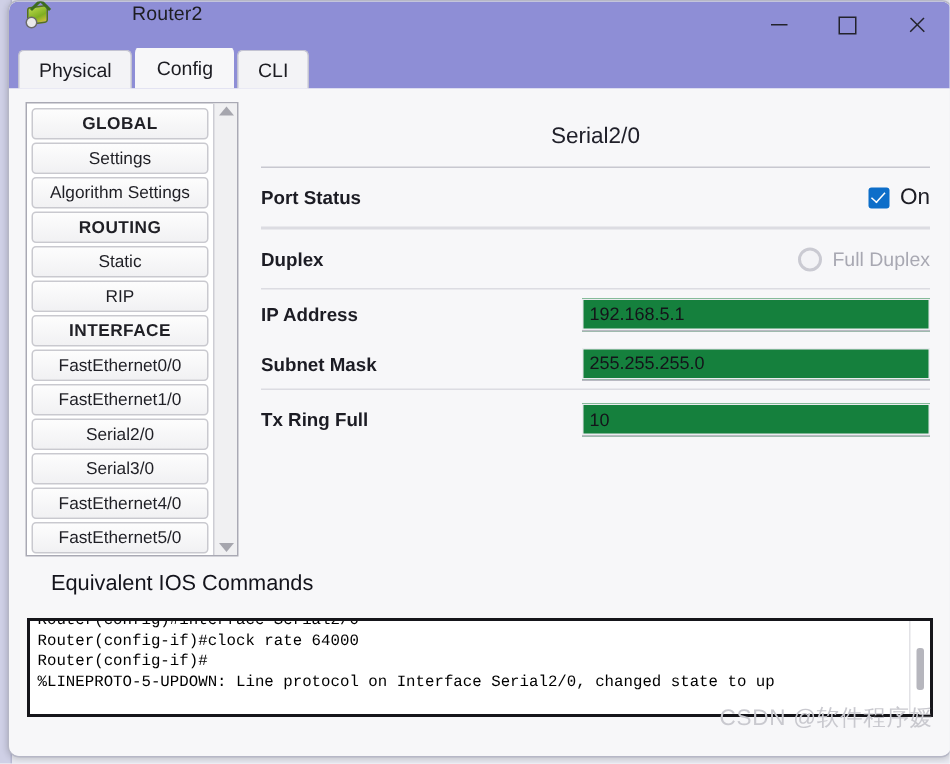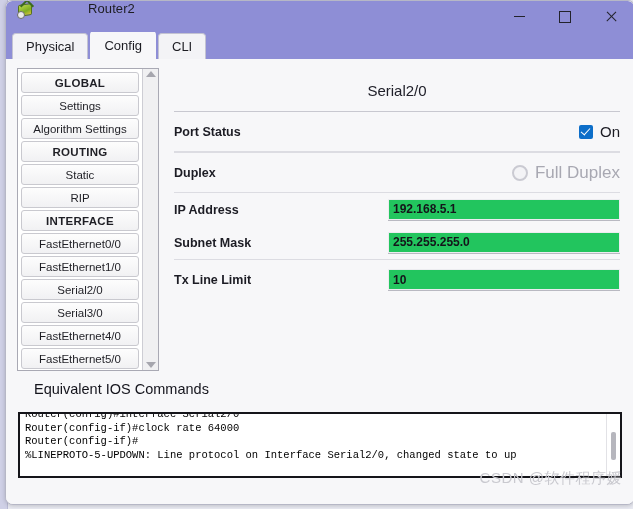--- a/index.html
+++ b/index.html
@@ -255,35 +255,34 @@
   }
 
   
   .radio {
     width: 12px; height: 12px;
     border: 2px solid #cacad2;
     border-radius: 50%;
     background: #f3f3f6;
     margin-right: 7px;
   }
-  .radio-label { font-size: 17px; color: #a8a8b2; }
+  .radio-label { font-size: 13px; color: #a8a8b2; }
 
   
   .field {
     width: 222px; height: 21px;
-    background: #22c55e;
+    background: #15803d;
     border: none;
     border-bottom: 1px solid #b9b9c2;
     box-shadow: inset 0 0 0 1px #ececf0;
     font-family: "Liberation Sans", sans-serif;
     font-size: 12px;
     color: #14141a;
     padding: 0 5px;
     outline: none;
-    font-weight: bold;
   }
   .row.field-row { height: 33px; }
 
   
   .ios-title {
     position: absolute;
     left: 28px; top: 322px;
     font-size: 14.5px;
     color: #14141c;
   }
@@ -423,21 +422,21 @@
 
         <div class="row field-row">
           <div class="row-label">Subnet Mask</div>
           <div class="row-right">
             <input class="field" type="text" value="255.255.255.0" style="">
           </div>
         </div>
         <div class="hr"></div>
 
         <div class="row field-row" style="height:40px">
-          <div class="row-label">Tx Line Limit</div>
+          <div class="row-label">Tx Ring Full</div>
           <div class="row-right">
             <input class="field" type="text" value="10" style="">
           </div>
         </div>
 
       </div>
 
       <div class="ios-title">Equivalent IOS Commands</div>
       <div class="console">
         <div class="console-text">Router(config)#interface Serial2/0

